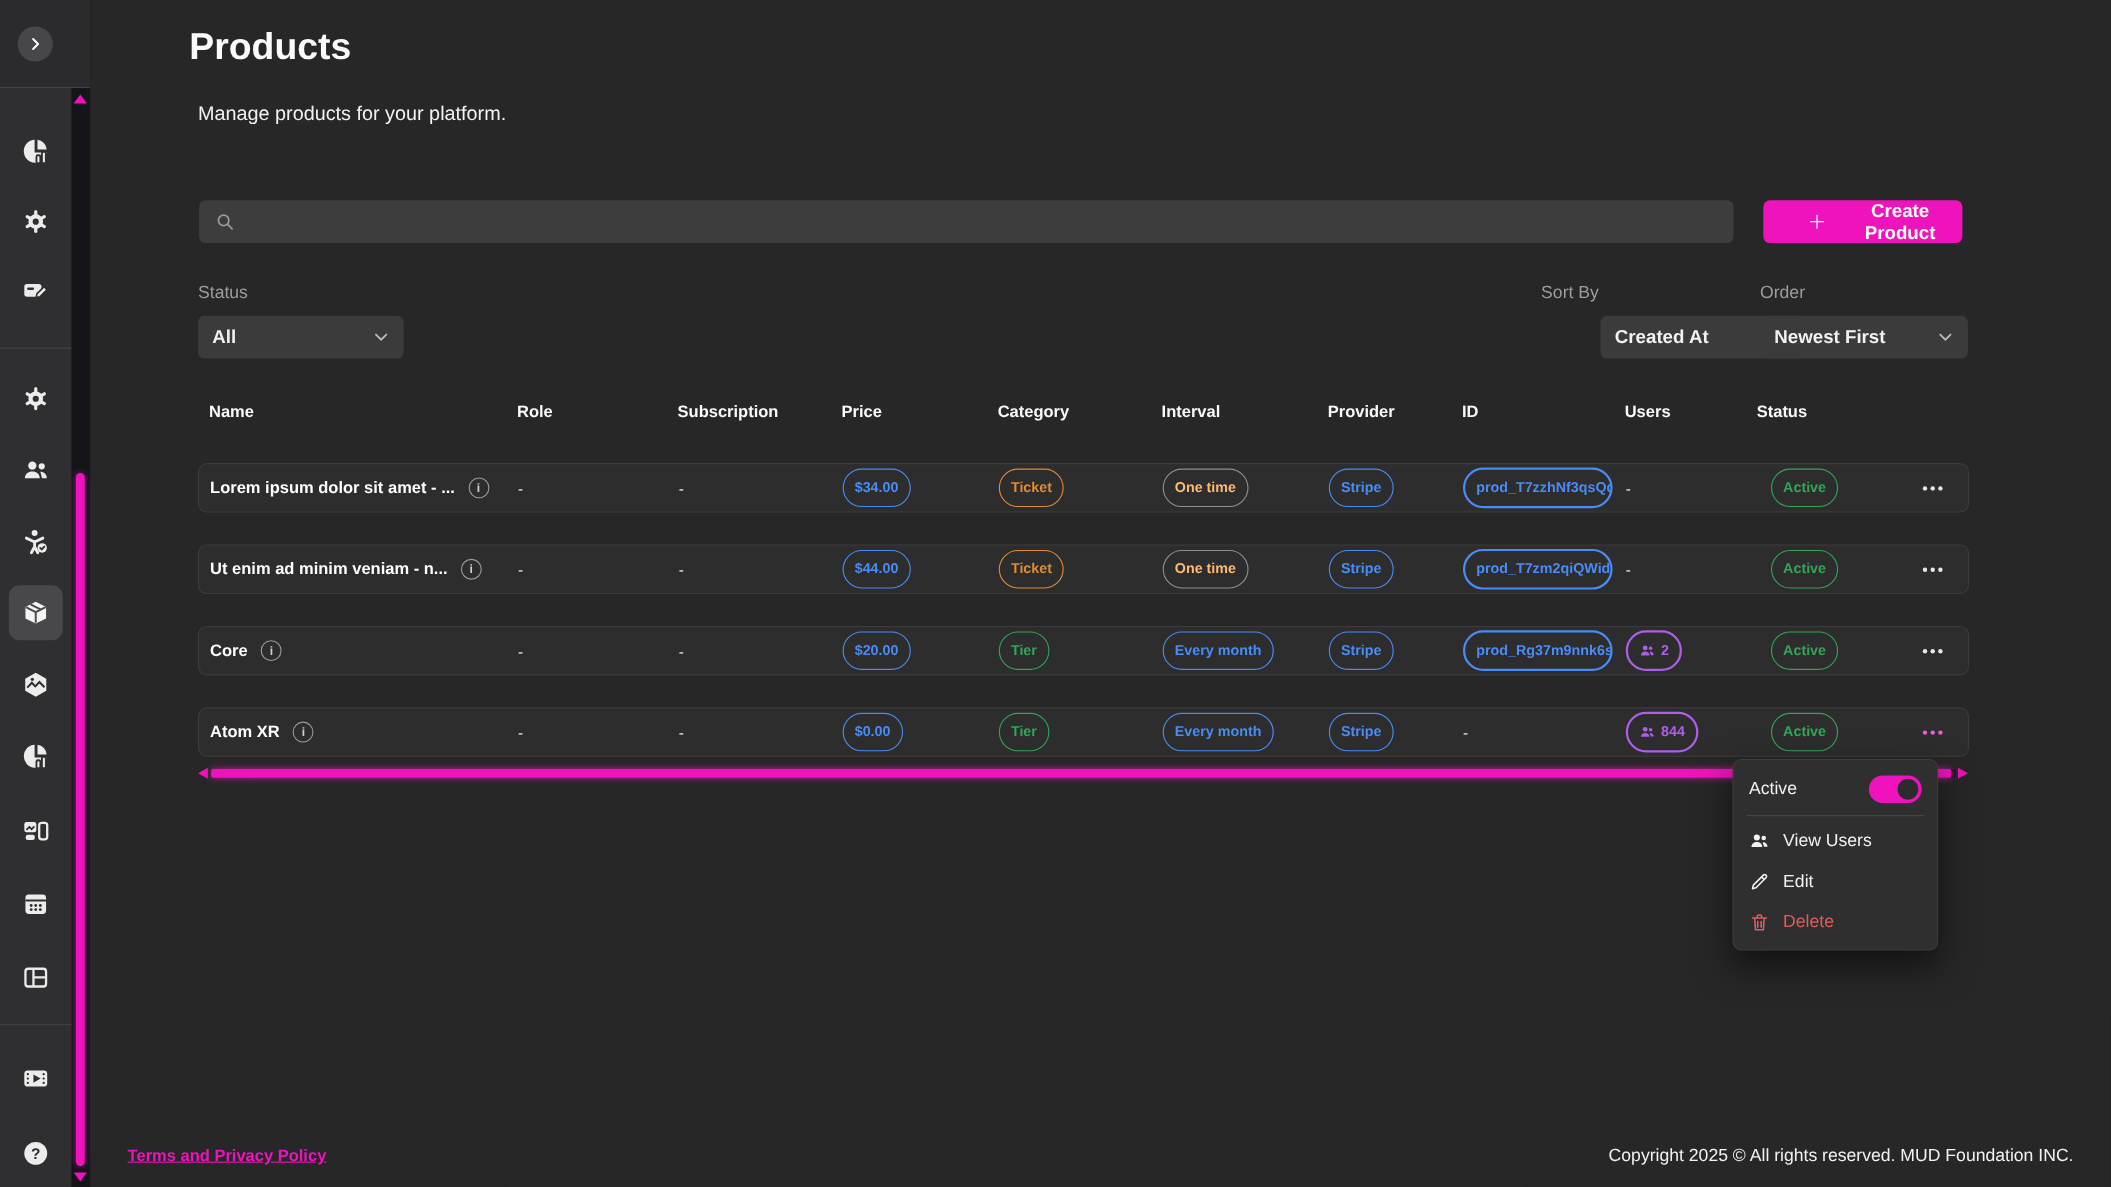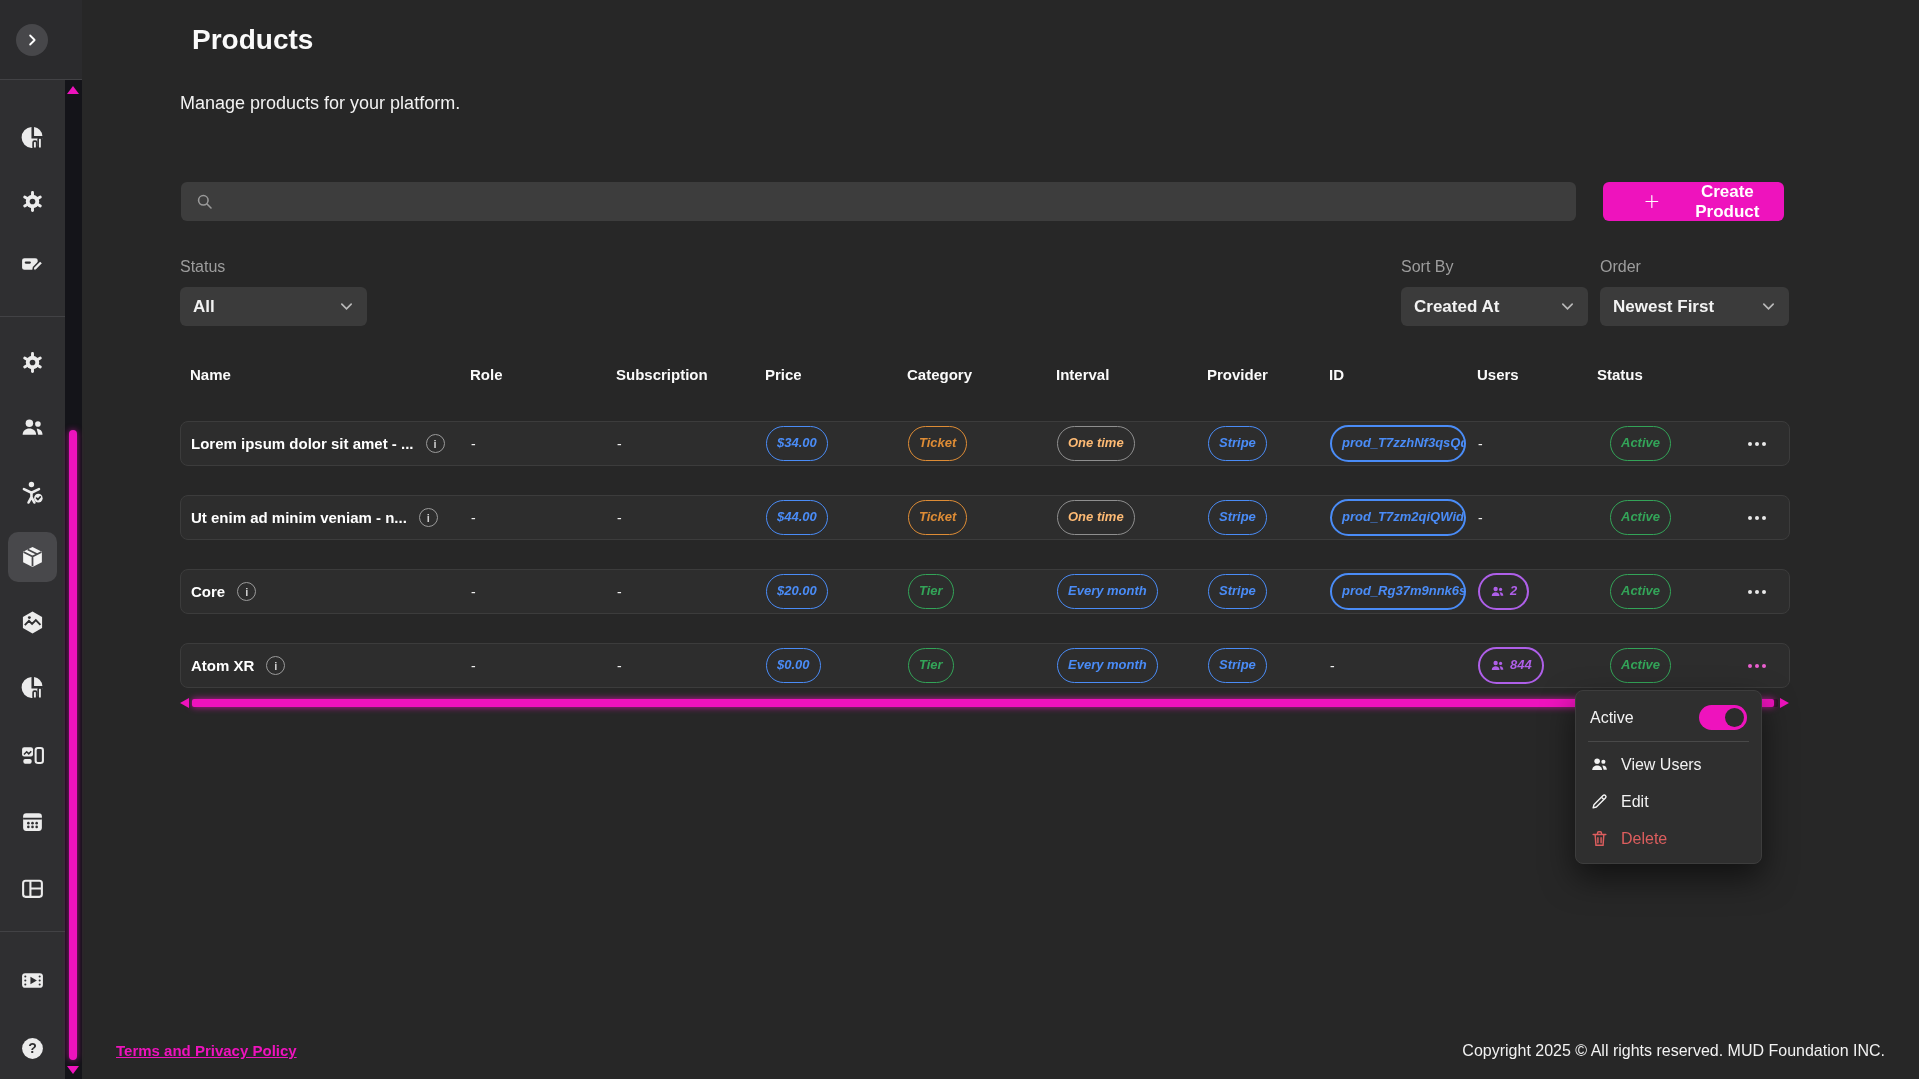--- a/index.html
+++ b/index.html
@@ -25,21 +25,21 @@
   .nav-slot svg{width:25px; height:25px; display:block;}
   .side-divider{position:absolute; left:0; width:65px; height:1px; background:#424245; z-index:3;}
   
   .v-thumb{position:absolute; left:69px; width:8px; top:430px; height:630px; background:var(--accent);
           border-radius:4px; box-shadow:0 0 6px rgba(238,19,189,.65); z-index:3;}
   .tri-up{position:absolute; left:67px; top:86px; width:0; height:0; z-index:3;
           border-left:6px solid transparent; border-right:6px solid transparent; border-bottom:8px solid var(--accent);}
   .tri-down{position:absolute; left:67px; top:1066px; width:0; height:0; z-index:3;
           border-left:6px solid transparent; border-right:6px solid transparent; border-top:8px solid var(--accent);}
   
-  .page-title{position:absolute; left:192px; top:24px; font-size:28px; font-weight:bold; color:#fafafa;}
+  .page-title{position:absolute; left:172px; top:24px; font-size:34px; font-weight:bold; color:#fafafa;}
   .page-subtitle{position:absolute; left:180px; top:93px; font-size:18px; color:#f2f2f2;}
   
   .searchbar{position:absolute; left:181px; top:182px; width:1395px; height:39px; background:#3d3d3d;
           border-radius:6px; display:flex; align-items:center; padding:0 14px;}
   .searchbar svg{flex:0 0 auto;}
   .search-input{flex:1; background:transparent; border:none; outline:none; color:#e8e8e8;
           font-size:17px; margin-left:11px; font-family:inherit;}
   .search-input::placeholder{color:#8f8f8f;}
   .create-btn{position:absolute; left:1603px; top:182px; width:181px; height:39px; background:var(--accent);
           border:none; border-radius:6px; color:#fff; font-size:17px; font-weight:bold; cursor:pointer;
@@ -55,21 +55,21 @@
   .thead{position:absolute; left:180px; top:366px; width:1610px; font-size:15px; font-weight:bold; color:#fafafa;}
   .thead .hc:first-child{padding-left:10px;}
   .trow{position:absolute; left:180px; width:1610px; height:45px; background:#2d2d2d;
           border:1px solid #3c3c3c; border-radius:8px; font-size:14px; color:#f0f0f0;}
   .name-cell{padding-left:10px; display:flex; align-items:center; gap:12px; font-size:15px; font-weight:bold; color:#fff;}
   .info{width:19px; height:19px; border-radius:50%; border:1.5px solid #9a9a9a; color:#cfcfcf;
           display:inline-flex; align-items:center; justify-content:center; font-size:11px; font-style:normal;
           flex:0 0 auto; cursor:pointer;}
   .info::after{content:"i";}
   .badge{display:inline-flex; align-items:center; gap:5px; border-radius:999px; padding:8px 10px;
-          font-size:13px; font-weight:bold; border:1.5px solid; line-height:1.25; white-space:nowrap;font-style:italic;}
+          font-size:13px; font-weight:bold; border:1.5px solid; line-height:1.25; white-space:nowrap;}
   .b-blue{color:var(--blue); border-color:var(--blue);}
   .b-orange{color:var(--orange); border-color:var(--orange);}
   .b-green{color:var(--green); border-color:var(--green);}
   .b-gray{color:#fdba74; border-color:#8f8f8f;}
   .b-purple{color:var(--purple); border-color:var(--purple); border-width:2px;}
   .id-badge{border-width:2px; max-width:136px; overflow:hidden;}
   .users-badge svg{width:15px; height:15px;}
   .menu-cell{display:flex; justify-content:center;}
   .dots{background:none; border:none; display:flex; gap:3px; cursor:pointer; padding:6px;}
   .dots i{width:4px; height:4px; border-radius:50%; background:#e8e8e8; display:block;}
@@ -264,21 +264,21 @@
   </button>
 
   <div class="flabel" style="left:180px;top:258px">Status</div>
   <div class="dropdown" style="left:180px;top:287px;width:187px">
     <span>All</span>
     <svg width="15" height="15" viewBox="0 0 16 16" fill="none" stroke="#b9b9b9" stroke-width="1.8" stroke-linecap="round">
         <path d="M3 5.5l5 5 5-5"></path>
       </svg>
   </div>
   <div class="flabel" style="left:1401px;top:258px">Sort By</div>
-  <div class="dropdown" style="left:1401px;top:287px;width:187px">
+  <div class="dropdown" style="left:1455px;top:287px;width:187px">
     <span>Created At</span>
     <svg width="15" height="15" viewBox="0 0 16 16" fill="none" stroke="#b9b9b9" stroke-width="1.8" stroke-linecap="round">
         <path d="M3 5.5l5 5 5-5"></path>
       </svg>
   </div>
   <div class="flabel" style="left:1600px;top:258px">Order</div>
   <div class="dropdown" style="left:1600px;top:287px;width:189px">
     <span>Newest First</span>
     <svg width="15" height="15" viewBox="0 0 16 16" fill="none" stroke="#b9b9b9" stroke-width="1.8" stroke-linecap="round">
         <path d="M3 5.5l5 5 5-5"></path>

